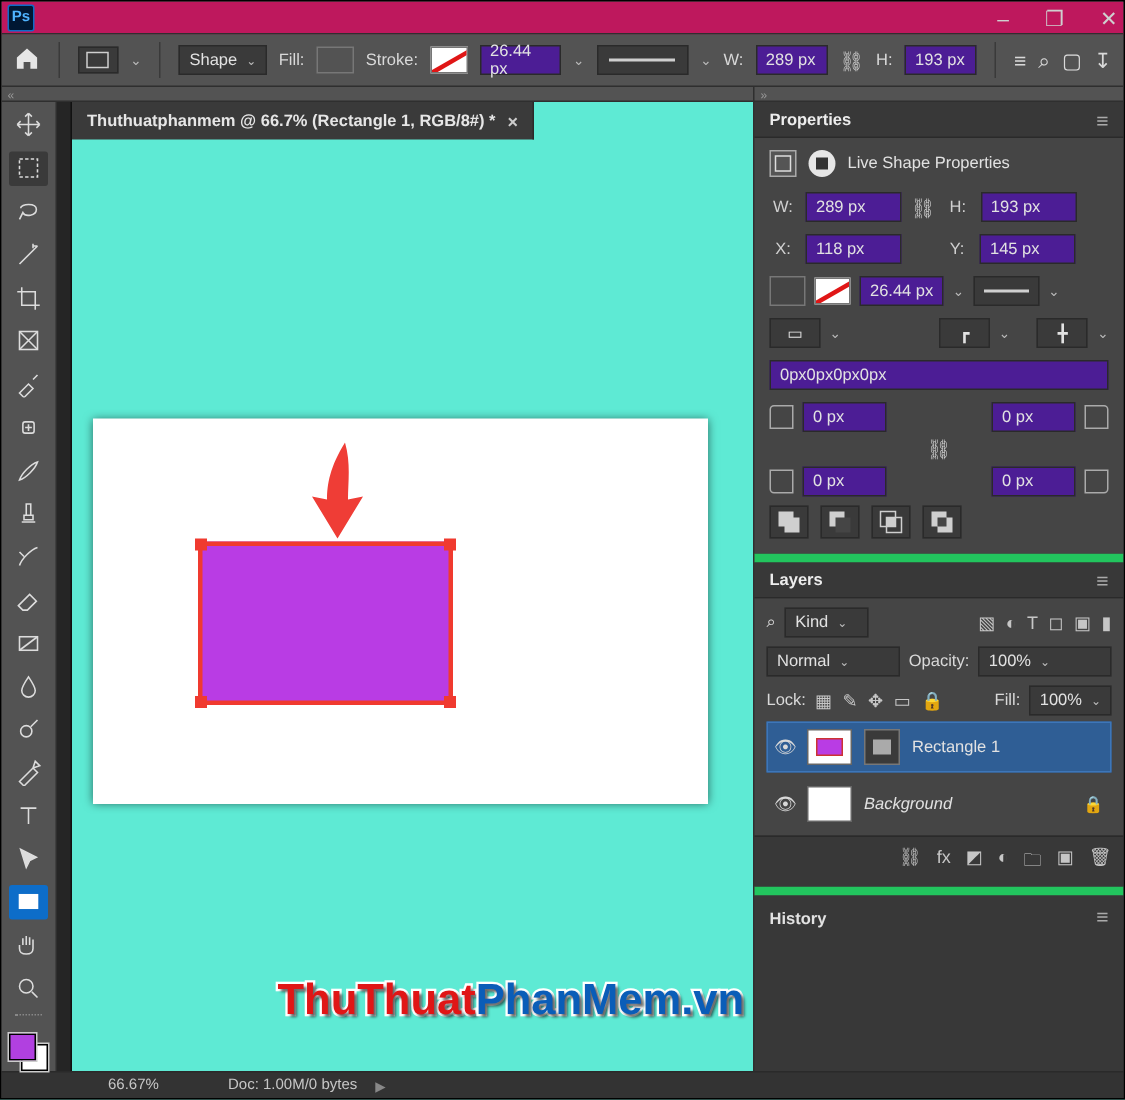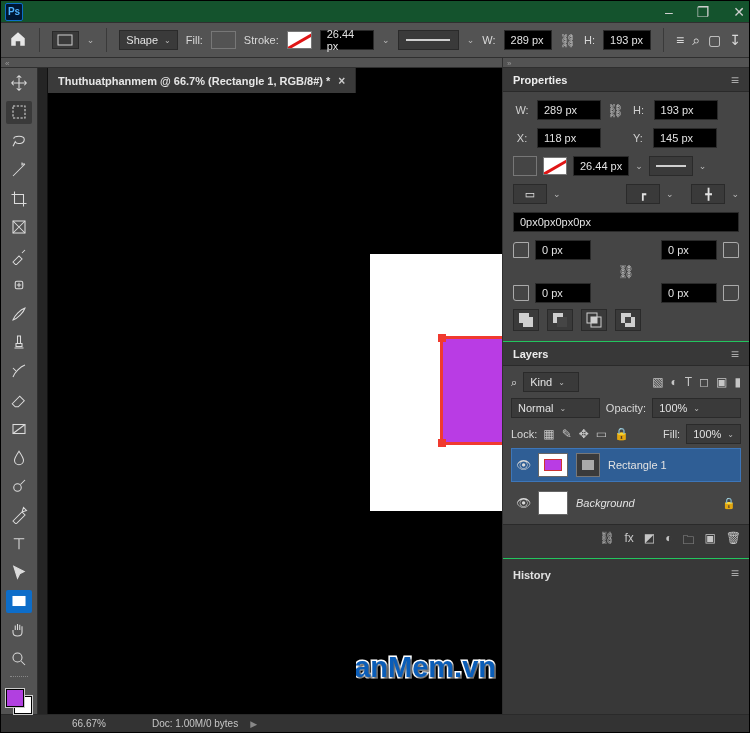--- a/index.html
+++ b/index.html
@@ -9,21 +9,21 @@
     font-size: 11px;
     color: #e2e2e2;
     background: #535353;
     position: relative;
     border: 1px solid #000;
   }
 
   
   .titlebar {
     height: 22px;
-    background: #14532d;
+    background: #be185d;
     display: flex;
     align-items: center;
     padding: 0 4px;
     border-bottom: 1px solid #2f2f2f;
   }
   .ps-logo {
     width: 18px; height: 18px;
     background: #001733;
     color: #4fb3ff;
     font-weight: bold;
@@ -64,21 +64,21 @@
   .fill-swatch { width: 26px; height: 18px; border: 1px solid #777; }
   .stroke-swatch {
     width: 26px; height: 18px; background: #fff; border: 1px solid #777;
     position: relative; overflow: hidden;
   }
   .stroke-swatch::before {
     content: ""; position: absolute; left: -4px; top: 8px; width: 140%; height: 3px;
     background: #e01616; transform: rotate(-30deg);
   }
   .numfield {
-    background: #000000; border: 1px solid #2a2a2a; color: #e2e2e2;
+    background: #4c1d95; border: 1px solid #2a2a2a; color: #e2e2e2;
     height: 20px; padding: 0 6px; display: flex; align-items: center; min-width: 48px;
   }
   .stroke-style {
     width: 64px; height: 20px; background: #3a3a3a; border: 1px solid #2a2a2a;
     display: flex; align-items: center; justify-content: center;
   }
   .stroke-line { width: 44px; height: 2px; background: #cfcfcf; }
   .link-ch { font-size: 13px; color: #cfcfcf; }
   .optionsbar .tool-icons { margin-left: auto; display: flex; gap: 8px; font-size: 14px; color: #d9d9d9; }
   .collapser {
@@ -111,21 +111,21 @@
   }
   .fg-well { position: absolute; left: 0; top: 0; width: 18px; height: 18px; background: #b140e0; border: 1px solid #000; outline: 1px solid #ccc; }
   .bg-well { position: absolute; right: 0; bottom: 0; width: 18px; height: 18px; background: #ffffff; border: 1px solid #000; outline: 1px solid #ccc; }
 
   .tool svg { width: 18px; height: 18px; stroke: currentColor; fill: none; stroke-width: 1.4; }
 
   
   .gutter { width: 10px; background: #252525; border-right: 1px solid #111; }
 
   
-  .doc-area { flex: 1; background: #000000; display: flex; flex-direction: row; position: relative; }
+  .doc-area { flex: 1; background: #5eead4; display: flex; flex-direction: column; position: relative; }
   .tabbar { height: 25px; display: flex; align-items: stretch; }
   .doctab {
     background: #3a3a3a; color: #e6e6e6; font-size: 11px;
     padding: 0 10px; display: flex; align-items: center; gap: 8px;
     border-right: 1px solid #2a2a2a; font-weight: 600;
   }
   .doctab .close { font-size: 12px; color: #ccc; }
   .canvas-wrap {
     flex: 1; position: relative; overflow: hidden;
   }
@@ -155,21 +155,21 @@
     white-space: nowrap;
     text-align: center;
   }
   .watermark .blue { color: #0a5db8; }
 
   
   .panels {
     width: 247px; background: #383838; border-left: 1px solid #2f2f2f;
     display: flex; flex-direction: column;
   }
-  .panel { border-bottom: 1px solid #22c55e; }
+  .panel { border-bottom: 6px solid #22c55e; }
   .panel-head {
     height: 24px; display: flex; align-items: center;
     padding: 0 10px; background: #383838; font-weight: 600;
     border-bottom: 1px solid #2a2a2a; color: #ededed;
   }
   .panel-head .menu-icon { margin-left: auto; color: #aaa; font-size: 14px; }
   .panel-body { padding: 8px 10px 10px 10px; background: #454545; }
 
   .prop-row { display: flex; align-items: center; gap: 6px; margin-bottom: 8px; }
   .prop-row .label { width: 18px; text-align: center; color: #d0d0d0; }
@@ -444,20 +444,33 @@
   </div>
 
   <div class="panels">
 
     <div class="panel">
       <div class="panel-head">
         <span>Properties</span>
         <span class="menu-icon">≡</span>
       </div>
       <div class="panel-body">
+        <div class="prop-title">
+          <div class="prop-icon-box">
+              <svg width="12" height="12">
+                <rect x="1" y="1" width="10" height="10" fill="none" stroke="#ddd"></rect>
+              </svg>
+            </div>
+          <div class="mask-icon">
+              <svg width="10" height="10">
+                <rect x="1" y="1" width="8" height="8" fill="#333"></rect>
+              </svg>
+            </div>
+          <span>Live Shape Properties</span>
+        </div>
         <div class="prop-row">
           <span class="label">W:</span>
           <div class="numfield" style="min-width:64px">289 px</div>
           <span class="link-ch">⛓</span>
           <span class="label">H:</span>
           <div class="numfield" style="min-width:64px">193 px</div>
         </div>
         <div class="prop-row">
           <span class="label">X:</span>
           <div class="numfield" style="min-width:64px">118 px</div>

